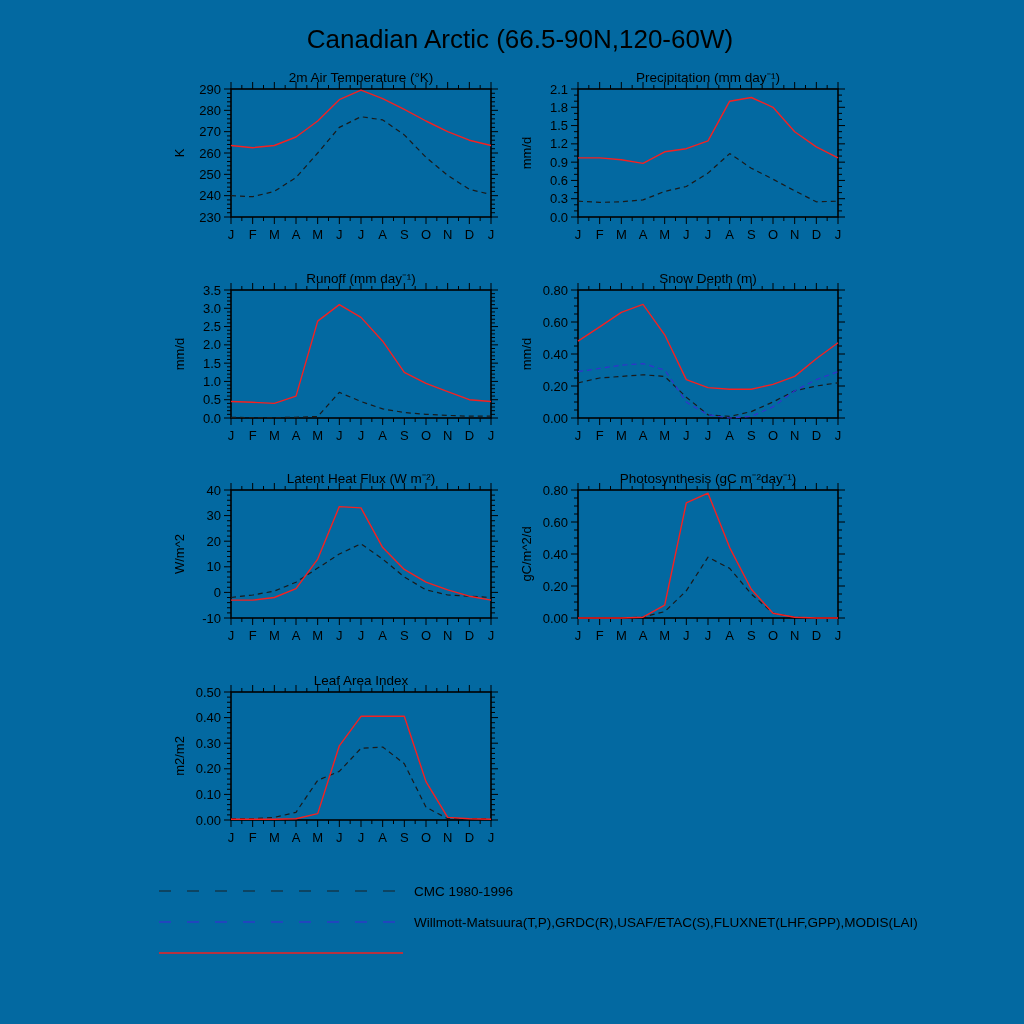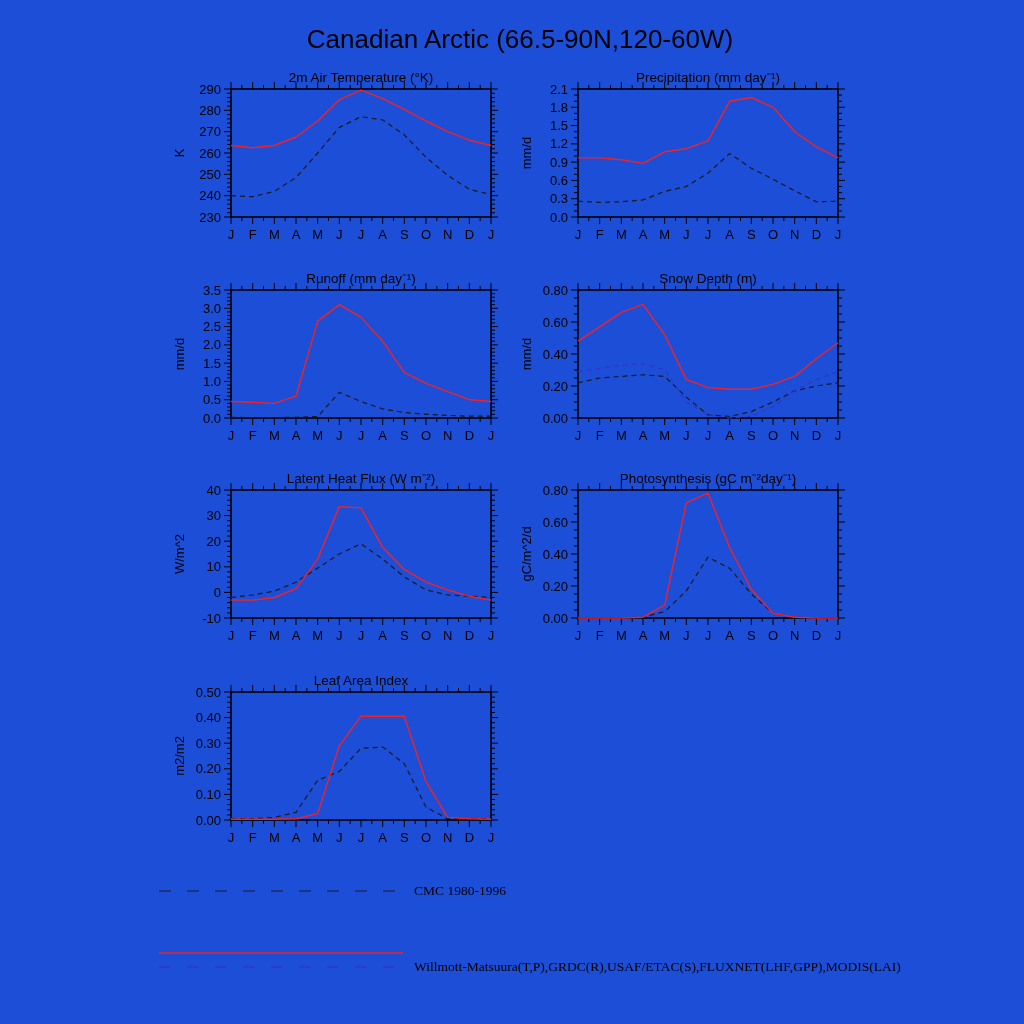--- a/index.html
+++ b/index.html
@@ -1,23 +1,23 @@
 <!DOCTYPE html>
 <html><head>
 <meta charset="utf-8">
 <style>
   html,body{margin:0;padding:0;background:#ffffff;}
-  .page{position:relative;width:1024px;height:1024px;background:#1d4ed8;overflow:hidden;
+  .page{position:relative;width:1024px;height:1024px;background:#0369a1;overflow:hidden;
         font-family:"Liberation Sans",sans-serif;color:#000;}
   .fig-title{position:absolute;left:0;top:24px;width:1040px;text-align:center;
              font-size:26px;font-weight:400;letter-spacing:0px;margin:0;}
   #plots{position:absolute;left:0;top:0;}
   .legend-row{position:absolute;display:flex;align-items:center;height:16px;left:158px;}
   .legend-row .swatch{width:246px;height:14px;flex:0 0 auto;}
-  .legend-row .lg-label{margin-left:10px;font-size:13.5px;white-space:nowrap;font-family:Liberation Serif, serif;}
+  .legend-row .lg-label{margin-left:10px;font-size:13.5px;white-space:nowrap;}
 </style>
 </head>
 <body>
 
 <div class="page">
   <h1 class="fig-title">Canadian Arctic (66.5-90N,120-60W)</h1>
 
   <svg id="plots" width="1024" height="1024">
       <g>
         <line x1="231" y1="217" x2="224" y2="217" stroke="#000" stroke-width="1"></line>
@@ -906,21 +906,21 @@
         <text x="null" y="null" text-anchor="middle" font-size="13" font-family="&quot;Liberation Sans&quot;,sans-serif" fill="#000" transform="translate(184,756) rotate(-90)">m2/m2</text>
       </g>
     </svg>
 
   <div class="legend-row" style="top:883px">
     <svg class="swatch" viewBox="0 0 246 14">
       <line x1="1" y1="7" x2="245" y2="7" stroke="#1a1a1a" stroke-opacity="0.62" stroke-width="1.4" stroke-dasharray="12 16"></line>
     </svg>
     <span class="lg-label">CMC 1980-1996</span>
   </div>
-  <div class="legend-row" style="top:959px">
+  <div class="legend-row" style="top:914px">
     <svg class="swatch" viewBox="0 0 246 14">
       <line x1="1" y1="7" x2="245" y2="7" stroke="#3333cc" stroke-opacity="0.85" stroke-width="1.4" stroke-dasharray="12 16"></line>
     </svg>
     <span class="lg-label">Willmott-Matsuura(T,P),GRDC(R),USAF/ETAC(S),FLUXNET(LHF,GPP),MODIS(LAI)</span>
   </div>
   <div class="legend-row" style="top:945px">
     <svg class="swatch" viewBox="0 0 246 14">
       <line x1="1" y1="7" x2="245" y2="7" stroke="#f52121" stroke-width="1.3"></line>
     </svg>
   </div>

